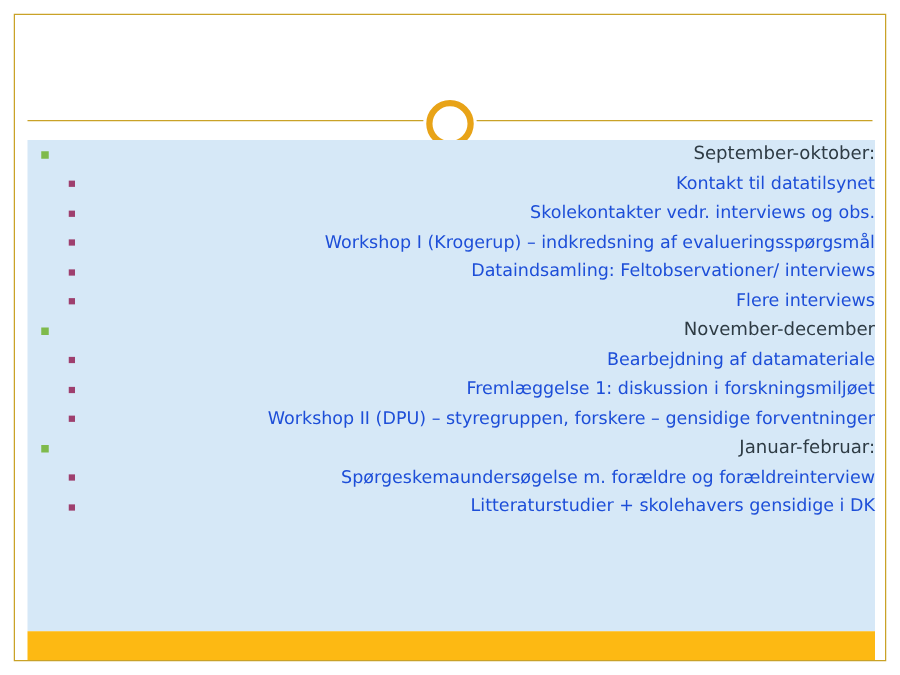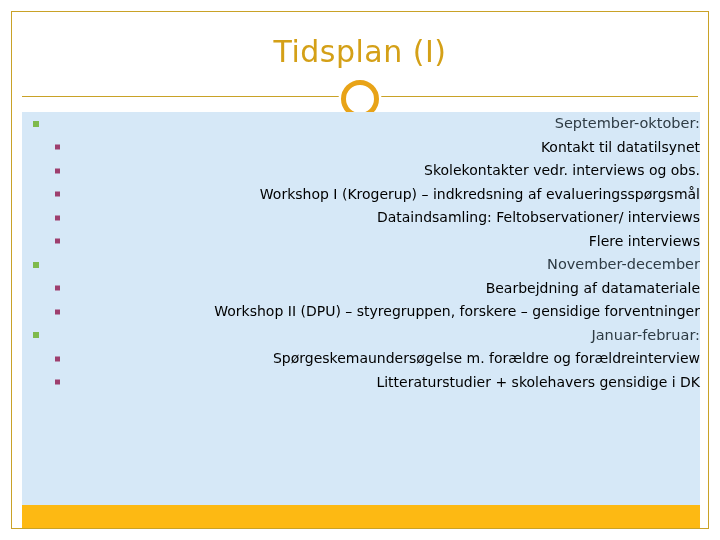--- a/index.html
+++ b/index.html
@@ -138,43 +138,40 @@
   
   .lvl2 .marker {
     left: 33px;
     width: 5px;
     height: 5px;
     background: #9e3f6e;
   }
   .lvl2 .text {
     margin-left: 50px;
     font-size: 14px;
-    color: #000000;
+    color: #1d4ed8;
   }
 
   
   .bottom-bar {
     position: absolute;
     left: 22px;
     top: 505px;
     width: 678px;
     height: 23px;
     background: #fdb913;
   }
 </style>
 </head>
 <body>
 
 <div class="slide">
 
   <div class="frame"></div>
 
-  <div class="title-area">
-    <h1 class="slide-title">Tidsplan (I)</h1>
-  </div>
 
   <div class="title-rule"></div>
   <div class="title-ring"></div>
 
   <div class="body-panel">
     <div class="bullet-list" id="bullet-list">
         <div class="line lvl1">
           <span class="marker"></span>
           <span class="text">September-oktober:</span>
         </div>
@@ -201,20 +198,24 @@
         <div class="line lvl1">
           <span class="marker"></span>
           <span class="text">November-december</span>
         </div>
         <div class="line lvl2">
           <span class="marker"></span>
           <span class="text">Bearbejdning af datamateriale</span>
         </div>
         <div class="line lvl2">
           <span class="marker"></span>
+          <span class="text">Fremlæggelse 1: diskussion i forskningsmiljøet</span>
+        </div>
+        <div class="line lvl2">
+          <span class="marker"></span>
           <span class="text">Workshop II (DPU) – styregruppen, forskere – gensidige forventninger</span>
         </div>
         <div class="line lvl1">
           <span class="marker"></span>
           <span class="text">Januar-februar:</span>
         </div>
         <div class="line lvl2">
           <span class="marker"></span>
           <span class="text">Spørgeskemaundersøgelse m. forældre og forældreinterview</span>
         </div>

